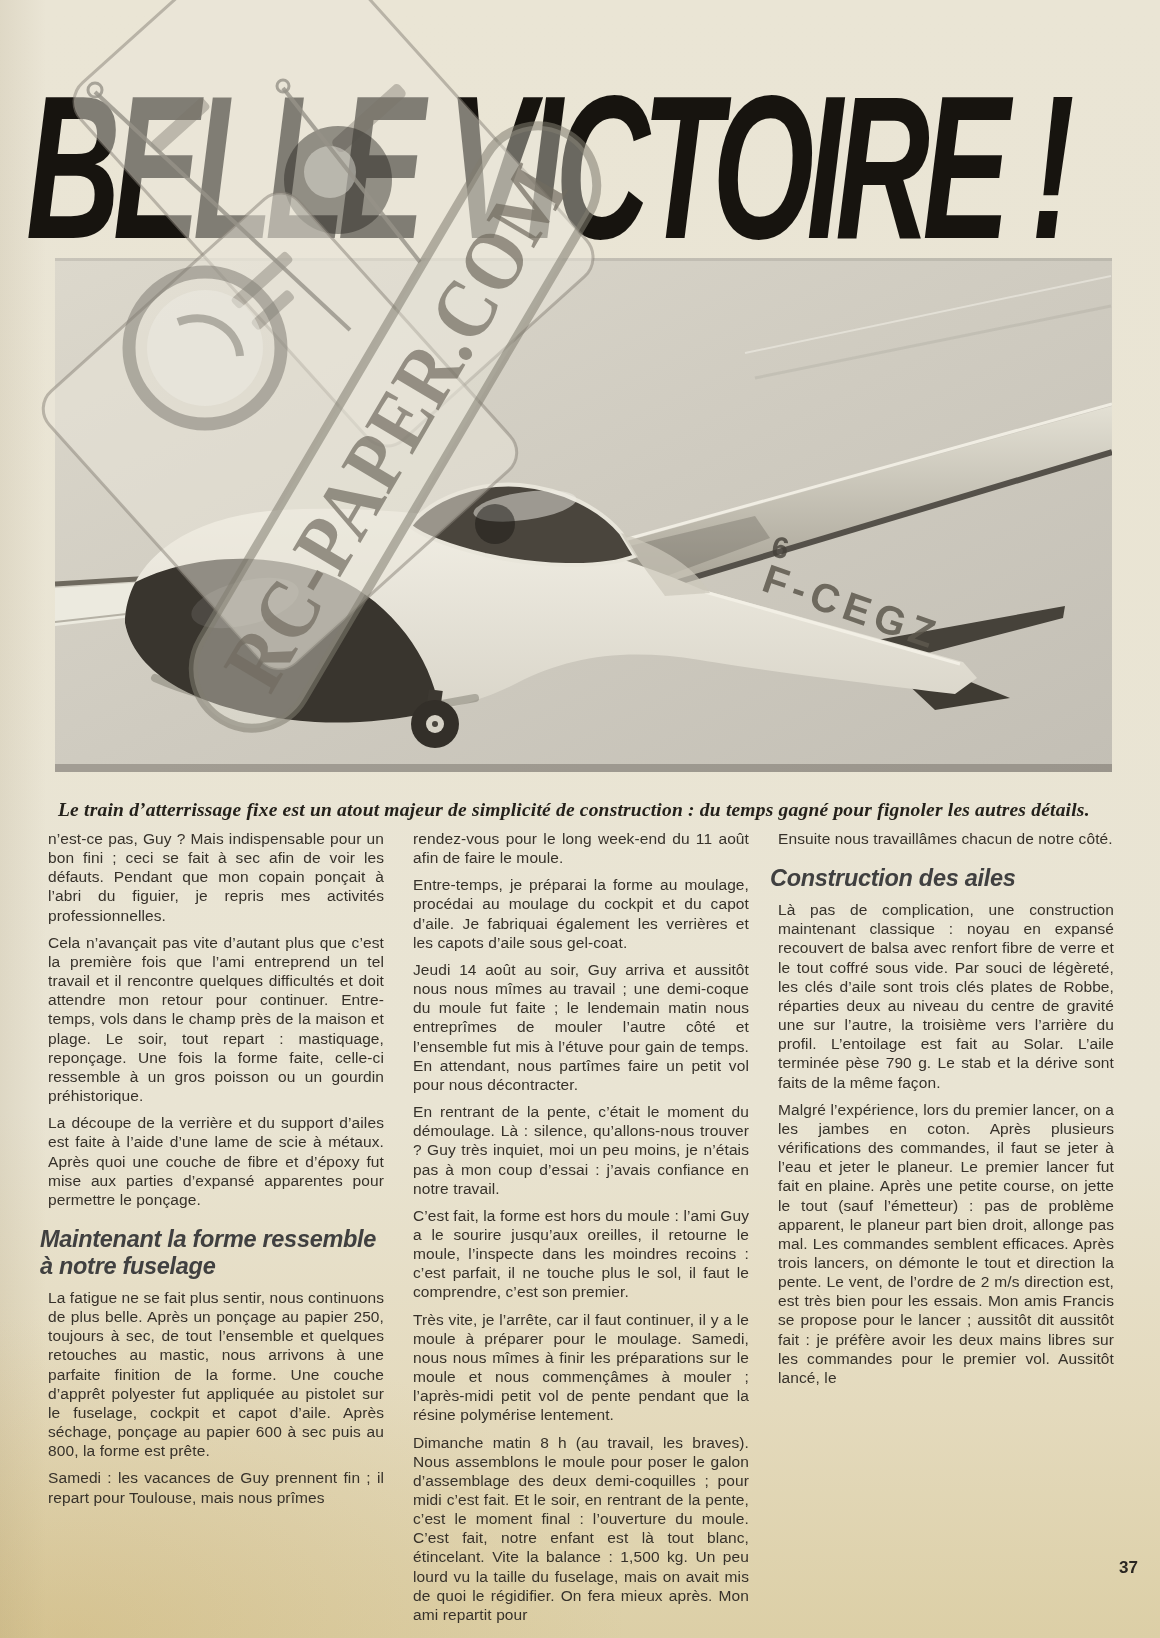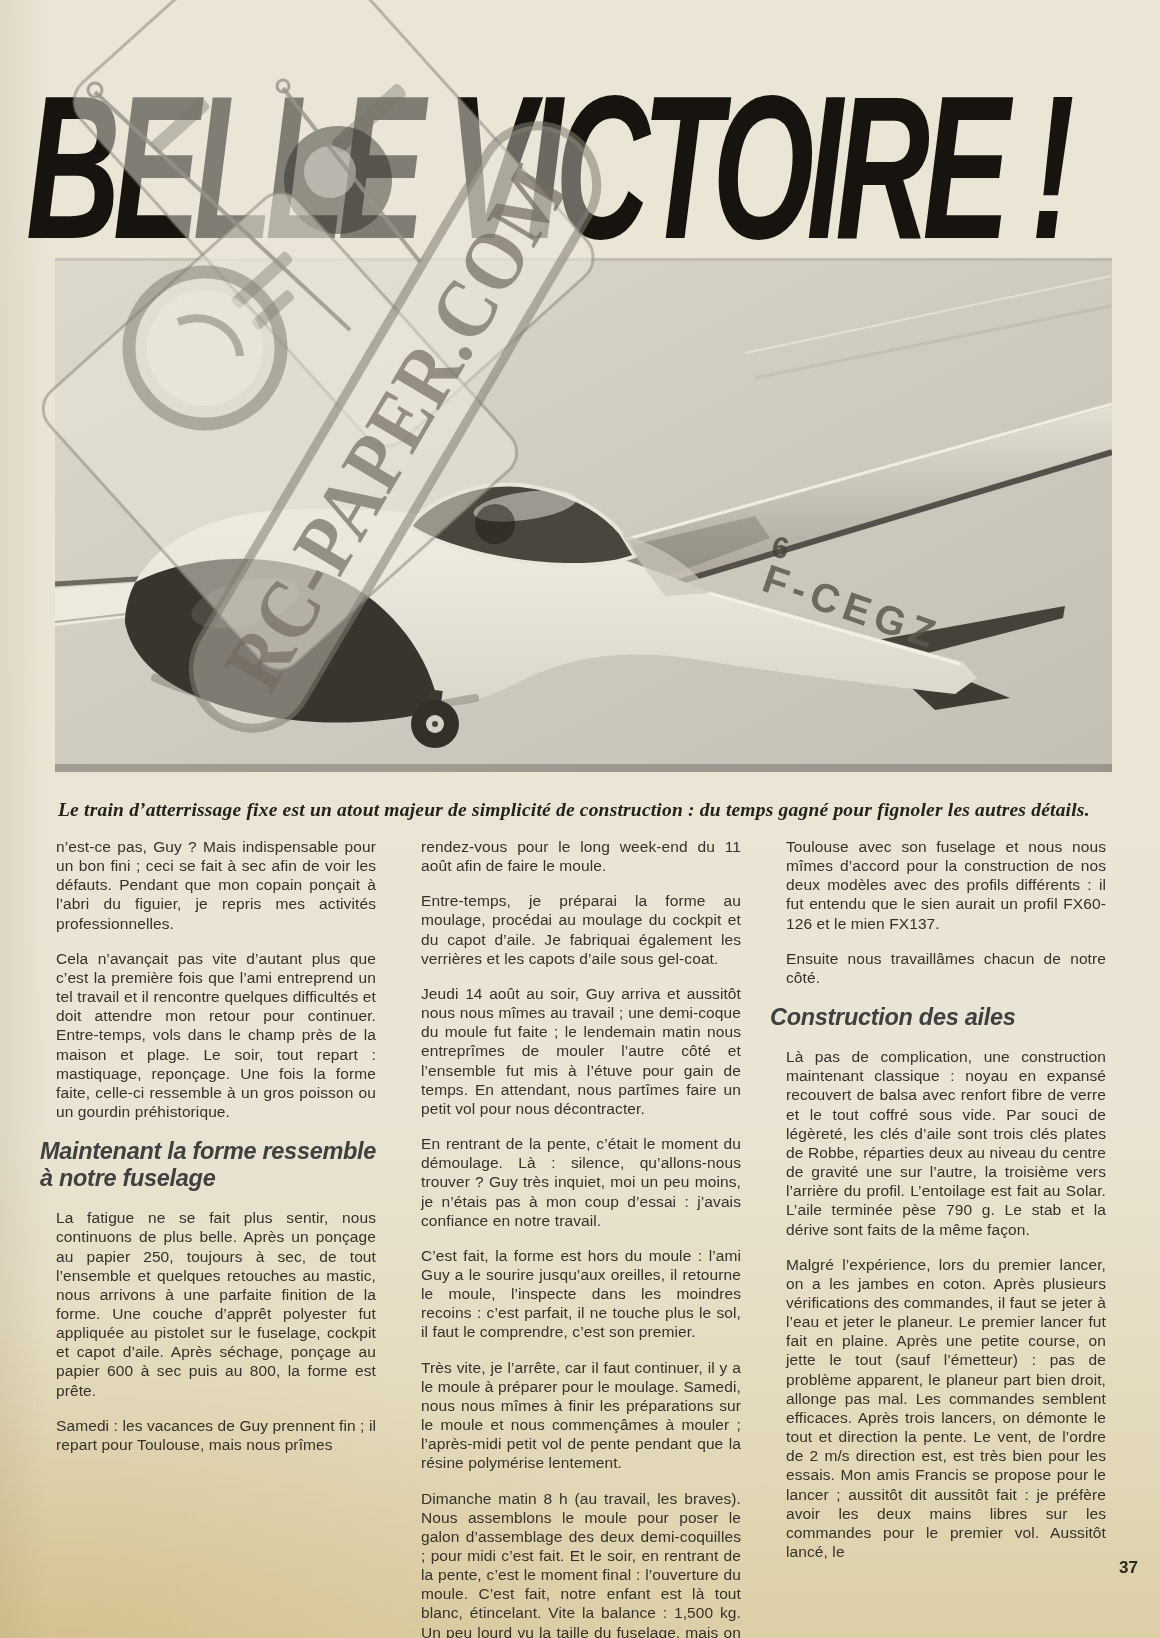--- a/index.html
+++ b/index.html
@@ -19,21 +19,21 @@
   }
   .photo{position:absolute;left:55px;top:258px;width:1057px;height:514px;z-index:2;}
   .photo svg{display:block;width:100%;height:100%;}
   .caption{
     position:absolute;left:42px;top:781px;width:1080px;z-index:3;margin:16px;
     font:italic bold 19.5px/26px "Liberation Serif",serif;
     color:#24211b;letter-spacing:0.2px;
   }
   .columns{position:absolute;left:40px;top:821px;width:1082px;display:flex;gap:13px;z-index:3;}
   .col{width:352px;font:15.5px/19.15px "Liberation Sans",sans-serif;text-align:justify;color:#36312a;letter-spacing:0.1px;}
-  .col p{margin:16px;}
+  .col p{margin:8px;}
   .col h2{
     font:italic bold 23.5px/27px "Liberation Sans",sans-serif;
     letter-spacing:-0.3px;color:#404040;margin:17px 0 8px;text-align:left;
   }
   .pagenum{position:absolute;right:22px;top:1558px;z-index:3;font:bold 17px/20px "Liberation Sans",sans-serif;color:#2b2722;}
   .watermark{position:absolute;left:0;top:0;width:760px;height:780px;z-index:6;pointer-events:none;}
   .wm-body{fill:rgba(233,229,218,0.50);stroke:rgba(135,130,119,0.50);stroke-width:3;}
   .wm-slot{fill:rgba(120,115,104,0.40);}
   .wm-ant{stroke:rgba(150,146,136,0.80);stroke-width:4;}
   .wm-antTip{fill:none;stroke:rgba(150,146,136,0.80);stroke-width:3;}
@@ -145,35 +145,35 @@
     <text x="395" y="456" text-anchor="middle" textLength="590" lengthAdjust="spacingAndGlyphs" class="wm-text">RC-PAPER.COM</text>
   </g>
 </svg>
 
 <p class="caption">Le train d’atterrissage fixe est un atout majeur de simplicité de construction : du temps gagné pour fignoler les autres détails.</p>
 
 <div class="columns">
   <div class="col">
     <p>n’est-ce pas, Guy ? Mais indispensable pour un bon fini ; ceci se fait à sec afin de voir les défauts. Pendant que mon copain ponçait à l’abri du figuier, je repris mes activités professionnelles.</p>
     <p>Cela n’avançait pas vite d’autant plus que c’est la première fois que l’ami entreprend un tel travail et il rencontre quelques difficultés et doit attendre mon retour pour continuer. Entre-temps, vols dans le champ près de la maison et plage. Le soir, tout repart : mastiquage, reponçage. Une fois la forme faite, celle-ci ressemble à un gros poisson ou un gourdin préhistorique.</p>
+    <p>La découpe de la verrière et du support d’ailes est faite à l’aide d’une lame de scie à métaux. Après quoi une couche de fibre et d’époxy fut mise aux parties d’expansé apparentes pour permettre le ponçage.</p>
     <h2>Maintenant la forme ressemble à notre fuselage</h2>
     <p>La fatigue ne se fait plus sentir, nous continuons de plus belle. Après un ponçage au papier 250, toujours à sec, de tout l’ensemble et quelques retouches au mastic, nous arrivons à une parfaite finition de la forme. Une couche d’apprêt polyester fut appliquée au pistolet sur le fuselage, cockpit et capot d’aile. Après séchage, ponçage au papier 600 à sec puis au 800, la forme est prête.</p>
     <p>Samedi : les vacances de Guy prennent fin ; il repart pour Toulouse, mais nous prîmes</p>
   </div>
   <div class="col">
     <p>rendez-vous pour le long week-end du 11 août afin de faire le moule.</p>
     <p>Entre-temps, je préparai la forme au moulage, procédai au moulage du cockpit et du capot d’aile. Je fabriquai également les verrières et les capots d’aile sous gel-coat.</p>
     <p>Jeudi 14 août au soir, Guy arriva et aussitôt nous nous mîmes au travail ; une demi-coque du moule fut faite ; le lendemain matin nous entreprîmes de mouler l’autre côté et l’ensemble fut mis à l’étuve pour gain de temps. En attendant, nous partîmes faire un petit vol pour nous décontracter.</p>
     <p>En rentrant de la pente, c’était le moment du démoulage. Là : silence, qu’allons-nous trouver ? Guy très inquiet, moi un peu moins, je n’étais pas à mon coup d’essai : j’avais confiance en notre travail.</p>
     <p>C’est fait, la forme est hors du moule : l’ami Guy a le sourire jusqu’aux oreilles, il retourne le moule, l’inspecte dans les moindres recoins : c’est parfait, il ne touche plus le sol, il faut le comprendre, c’est son premier.</p>
     <p>Très vite, je l’arrête, car il faut continuer, il y a le moule à préparer pour le moulage. Samedi, nous nous mîmes à finir les préparations sur le moule et nous commençâmes à mouler ; l’après-midi petit vol de pente pendant que la résine polymérise lentement.</p>
     <p>Dimanche matin 8 h (au travail, les braves). Nous assemblons le moule pour poser le galon d’assemblage des deux demi-coquilles ; pour midi c’est fait. Et le soir, en rentrant de la pente, c’est le moment final : l’ouverture du moule. C’est fait, notre enfant est là tout blanc, étincelant. Vite la balance : 1,500 kg. Un peu lourd vu la taille du fuselage, mais on avait mis de quoi le régidifier. On fera mieux après. Mon ami repartit pour</p>
   </div>
   <div class="col">
-    <p>Toulouse avec son fuselage et nous nous mîmes d’accord pour la construction de nos deux modèles avec des profils différents : il fut entendu que le sien aurait un profil FX60-126 et le mien FX137.</p>
     <p>Ensuite nous travaillâmes chacun de notre côté.</p>
     <h2>Construction des ailes</h2>
     <p>Là pas de complication, une construction maintenant classique : noyau en expansé recouvert de balsa avec renfort fibre de verre et le tout coffré sous vide. Par souci de légèreté, les clés d’aile sont trois clés plates de Robbe, réparties deux au niveau du centre de gravité une sur l’autre, la troisième vers l’arrière du profil. L’entoilage est fait au Solar. L’aile terminée pèse 790 g. Le stab et la dérive sont faits de la même façon.</p>
     <p>Malgré l’expérience, lors du premier lancer, on a les jambes en coton. Après plusieurs vérifications des commandes, il faut se jeter à l’eau et jeter le planeur. Le premier lancer fut fait en plaine. Après une petite course, on jette le tout (sauf l’émetteur) : pas de problème apparent, le planeur part bien droit, allonge pas mal. Les commandes semblent efficaces. Après trois lancers, on démonte le tout et direction la pente. Le vent, de l’ordre de 2 m/s direction est, est très bien pour les essais. Mon amis Francis se propose pour le lancer ; aussitôt dit aussitôt fait : je préfère avoir les deux mains libres sur les commandes pour le premier vol. Aussitôt lancé, le</p>
   </div>
 </div>
 
 <div class="pagenum">37</div>
 
 </body></html>

